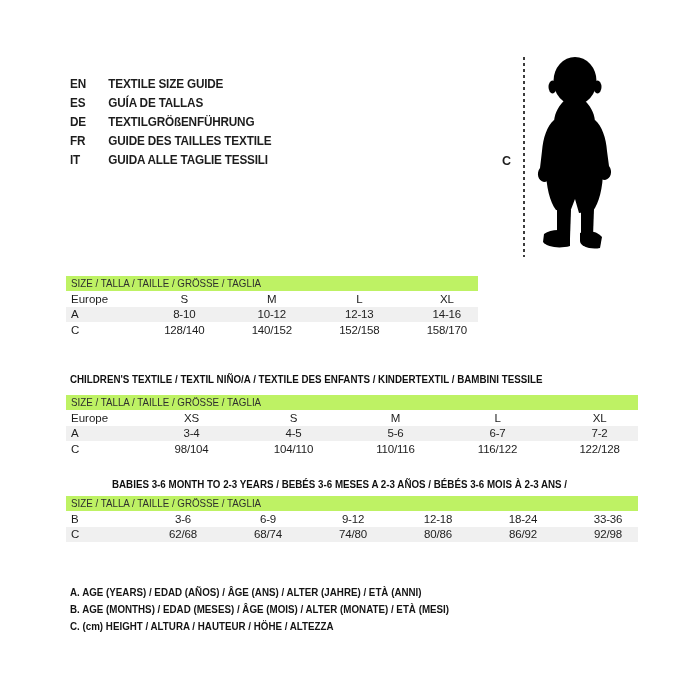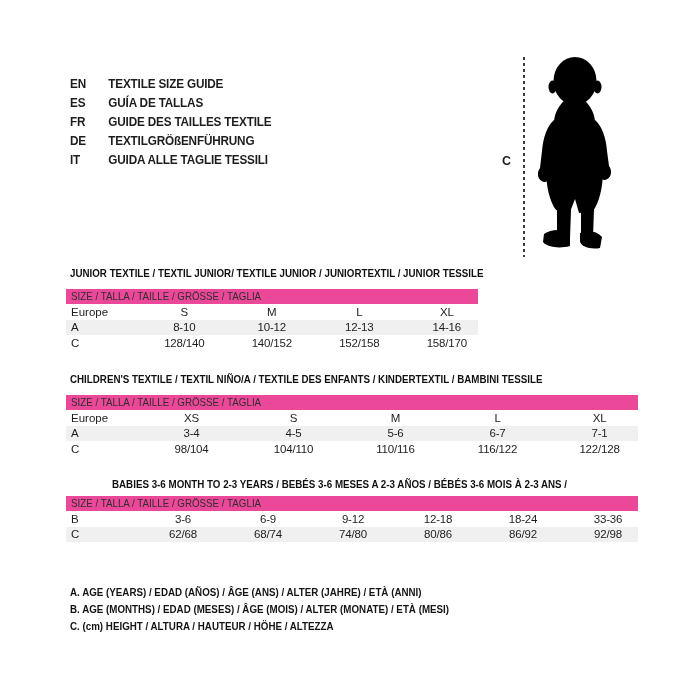--- a/index.html
+++ b/index.html
@@ -31,21 +31,21 @@
 
   
   .size-table { position:absolute; left:66px; }
   #t1 { top:267px; width:412px; }
   #t2 { top:373px; width:572px; }
   #t3 { top:476px; width:572px; }
   .t-title { font-weight:bold; font-size:11.5px; line-height:13px; color:#101010; margin-left:4px; white-space:nowrap; }
   #t3 .t-title { line-height:17px;padding-left:42px; }
   .t-gap { height:9px; }
   #t3 .t-gap { height:3px; }
-  .t-bar { height:15px; background:#ec4899; font-size:11.5px; line-height:15px; padding-left:5px; color:#2e2e2e; }
+  .t-bar { height:15px; background:#bef264; font-size:11.5px; line-height:15px; padding-left:5px; color:#2e2e2e; }
   .t-row { display:grid; height:15.5px; align-items:center; font-size:11.5px;gap:25px; }
   .t-row.striped { background:#f0f0f0; }
   .row-label { padding-left:5px; text-align:left; }
   .cell { text-align:center; letter-spacing:-0.2px; }
 
   
   .notes { position:absolute; left:70px; top:584px; }
   .note { font-weight:bold; font-size:11.5px; line-height:17px; color:#141414; white-space:nowrap; }
 </style>
 </head>
@@ -59,28 +59,28 @@
       </span>
   </div>
   <div class="lang-row">
     <span class="inner">
         <span class="lang-code">ES</span>
         <span class="lang-text">GUÍA DE TALLAS</span>
       </span>
   </div>
   <div class="lang-row">
     <span class="inner">
-        <span class="lang-code">FR</span>
-        <span class="lang-text">GUIDE DES TAILLES TEXTILE</span>
+        <span class="lang-code">DE</span>
+        <span class="lang-text">TEXTILGRÖßENFÜHRUNG</span>
       </span>
   </div>
   <div class="lang-row">
     <span class="inner">
-        <span class="lang-code">DE</span>
-        <span class="lang-text">TEXTILGRÖßENFÜHRUNG</span>
+        <span class="lang-code">FR</span>
+        <span class="lang-text">GUIDE DES TAILLES TEXTILE</span>
       </span>
   </div>
   <div class="lang-row">
     <span class="inner">
         <span class="lang-code">IT</span>
         <span class="lang-text">GUIDA ALLE TAGLIE TESSILI</span>
       </span>
   </div>
 </div>
 
@@ -95,21 +95,20 @@
     <path d="M25,64 C18,70 14,82 13,95 L11,112 C7,117 9,125 15,126 C21,126 23,119 20,113 L22,95 C23,84 26,74 30,68 Z"></path>
     <path d="M66,64 C73,70 77,82 78,95 L80,110 C84,115 82,123 76,124 C70,124 68,117 71,111 L69,95 C68,84 65,74 61,68 Z"></path>
     <path d="M28,152 L42,154 L41,182 L28,181 Z"></path>
     <path d="M15,178 C22,173 34,173 41,177 L41,190 C30,193 18,191 14,186 Z"></path>
     <path d="M52,154 L65,153 L64,180 L52,181 Z"></path>
     <path d="M51,177 C58,173 68,175 73,181 L71,192 C61,194 51,190 51,185 Z"></path>
   </svg>
 </div>
 
 <div class="size-table" id="t1">
-  <div class="t-title"><span class="condense">JUNIOR TEXTILE / TEXTIL JUNIOR/ TEXTILE JUNIOR / JUNIORTEXTIL / JUNIOR TESSILE</span></div>
   <div class="t-gap"></div>
   <div class="t-bar"><span class="condense">SIZE / TALLA / TAILLE / GRÖSSE / TAGLIA</span></div>
   <div>
       <div class="t-row" style="grid-template-columns: 62px repeat(4, 1fr);">
         <div class="row-label">Europe</div>
         <div class="cell">S</div>
         <div class="cell">M</div>
         <div class="cell">L</div>
         <div class="cell">XL</div>
       </div>
@@ -142,21 +141,21 @@
         <div class="cell">M</div>
         <div class="cell">L</div>
         <div class="cell">XL</div>
       </div>
       <div class="t-row striped" style="grid-template-columns: 62px repeat(5, 1fr);">
         <div class="row-label">A</div>
         <div class="cell">3-4</div>
         <div class="cell">4-5</div>
         <div class="cell">5-6</div>
         <div class="cell">6-7</div>
-        <div class="cell">7-1</div>
+        <div class="cell">7-2</div>
       </div>
       <div class="t-row" style="grid-template-columns: 62px repeat(5, 1fr);">
         <div class="row-label">C</div>
         <div class="cell">98/104</div>
         <div class="cell">104/110</div>
         <div class="cell">110/116</div>
         <div class="cell">116/122</div>
         <div class="cell">122/128</div>
       </div>
     </div>

